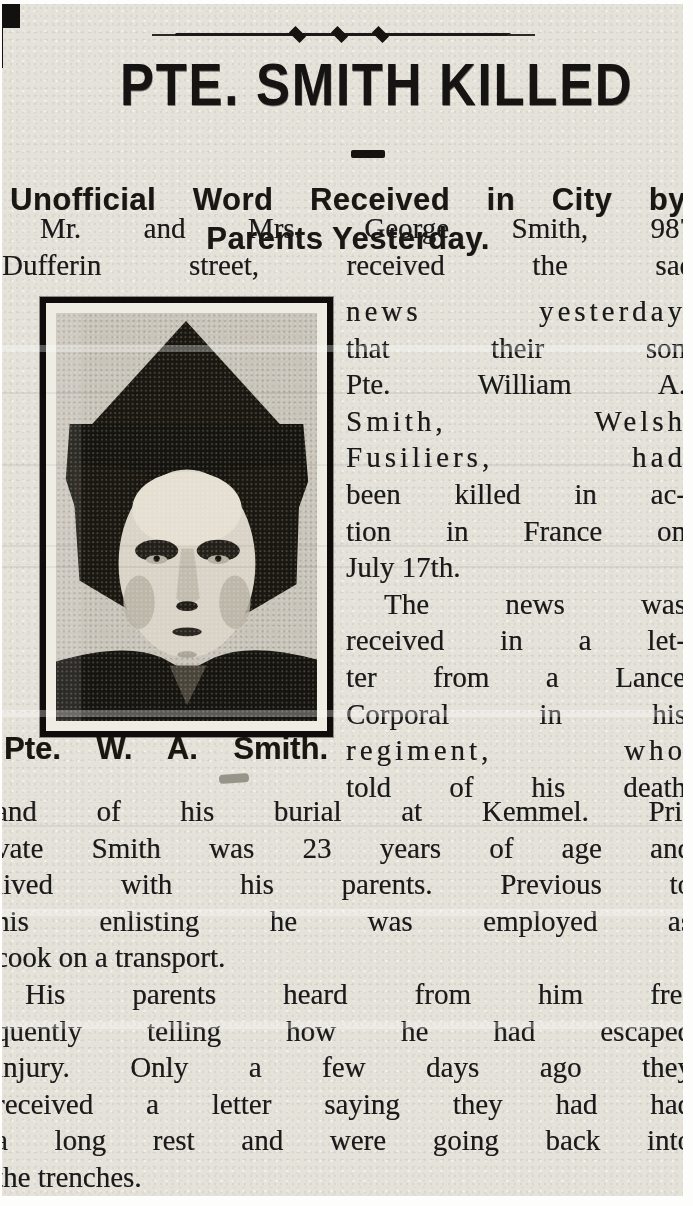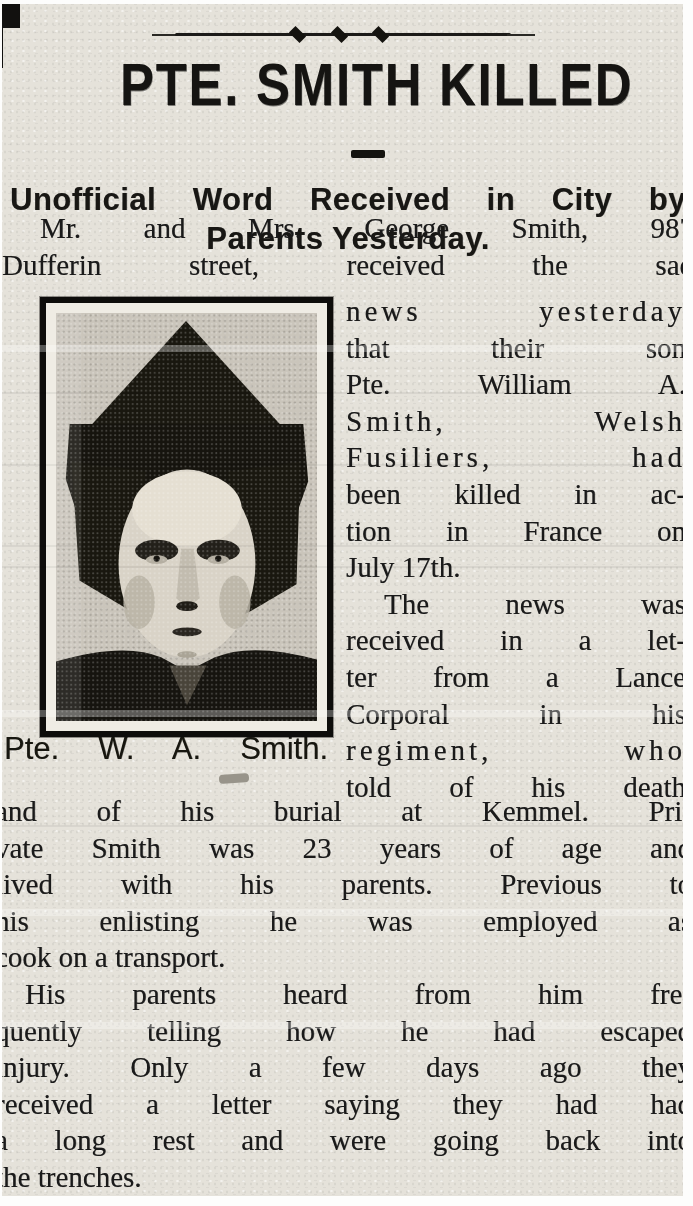--- a/index.html
+++ b/index.html
@@ -38,21 +38,21 @@
   #para1{position:absolute;left:0px;top:206px;width:692px;}
   #colright{position:absolute;left:344px;top:289px;width:340px;}
   #fullA{position:absolute;left:-7px;top:789px;width:697px;}
   #fullB{position:absolute;left:-7px;top:972px;width:697px;}
   #fullB .indent{text-indent:30px;}
   #photoframe{position:absolute;left:38px;top:293px;width:261px;height:408px;
               border:6px solid #0e0d0b;background:#efece4;padding:10px;z-index:1;
               box-shadow:0 0 0 1px rgba(14,13,11,.4);}
   #photoframe svg{display:block;}
   .caption{position:absolute;left:2px;top:727px;width:324px;
-           font-family:"Liberation Sans",sans-serif;font-weight:normal;font-size:31px;
+           font-family:"Liberation Sans",sans-serif;font-weight:bold;font-size:31px;
            color:#17160f;text-align:justify;text-align-last:justify;
            text-shadow:.4px .4px 0 rgba(23,22,15,.5);}
   .smudge{position:absolute;left:217px;top:770px;width:30px;height:9px;background:#98948a;
           border-radius:4px;transform:rotate(-4deg);}
   .scanline{position:absolute;left:0;width:100%;height:2px;background:rgba(0,0,0,.055);z-index:5;}
   .lightband{position:absolute;left:0;width:100%;height:7px;background:rgba(255,255,255,.30);z-index:5;}
 </style>
 </head>
 <body>
 

